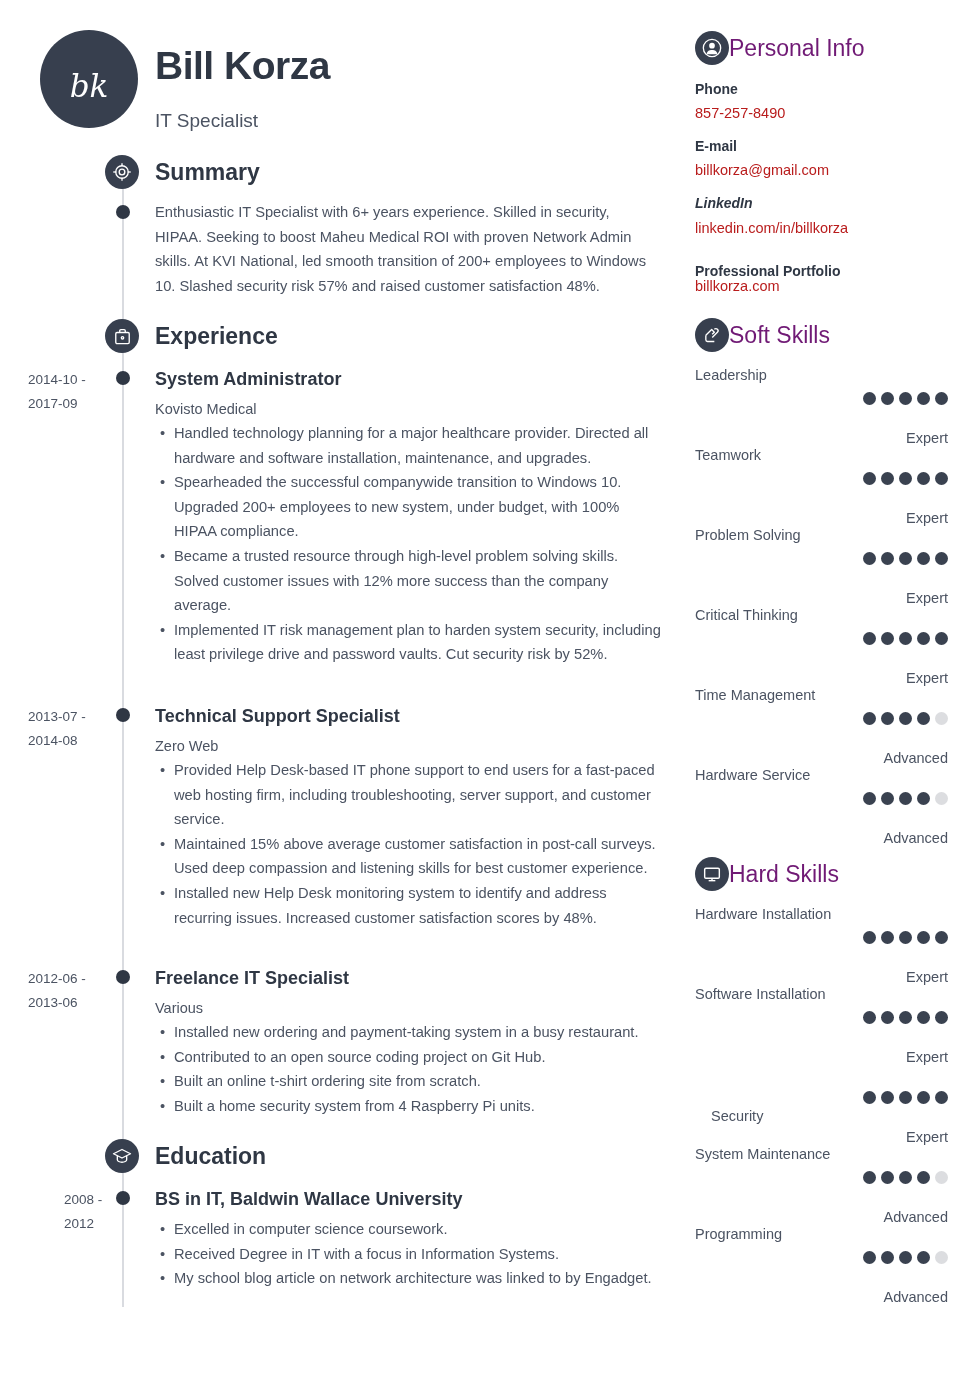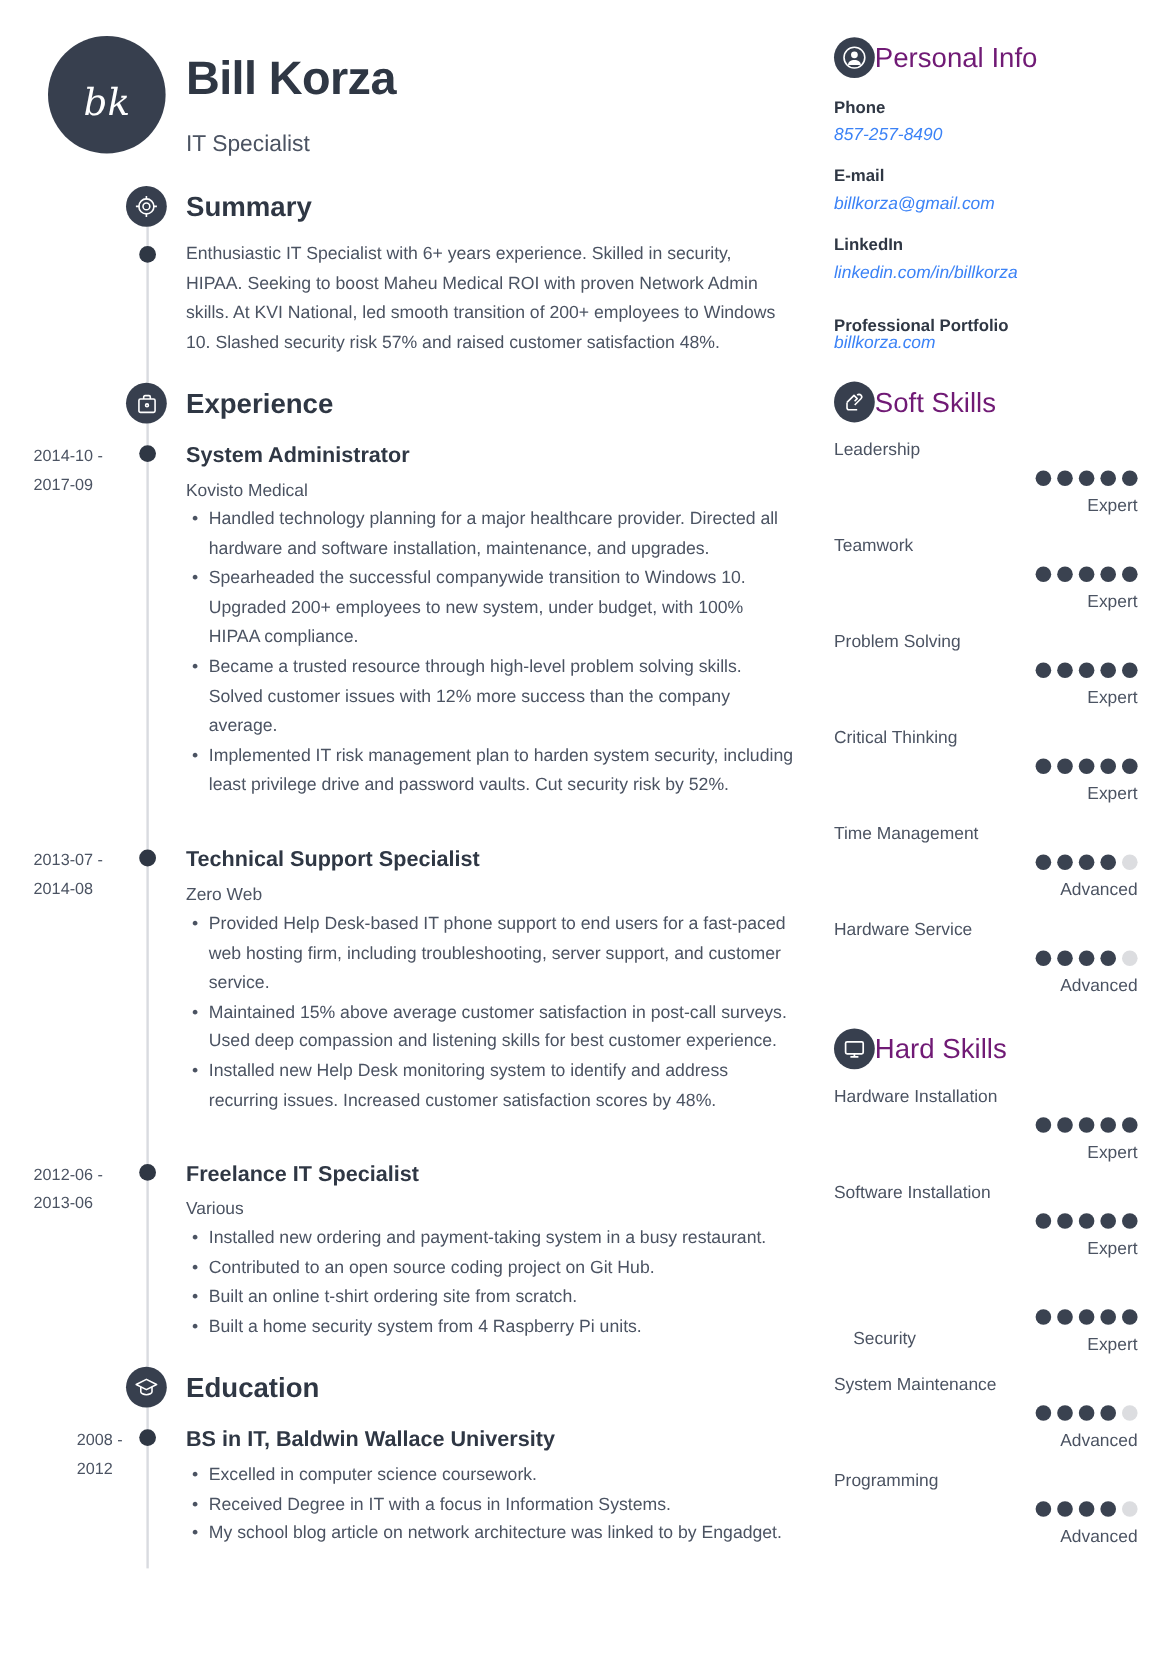--- a/index.html
+++ b/index.html
@@ -190,22 +190,21 @@
     position: absolute;
     left: 12px;
     font-size: 14px;
     font-weight: bold;
     color: #2f3744;
   }
   .info-value {
     position: absolute;
     left: 12px;
     font-size: 14.5px;
-    color: #3b82f6;
-    font-style: italic;
+    color: #b91c1c;
   }
   .skill-name {
     position: absolute;
     left: 12px;
     font-size: 14.5px;
     color: #4b5362;
   }
   .skill-dots {
     position: absolute;
     right: 32px;
@@ -216,20 +215,21 @@
     width: 13px; height: 13px;
     border-radius: 50%;
     background: #3a4250;
   }
   .sdot.off { background: #dcdde0; }
   .skill-level {
     position: absolute;
     right: 32px;
     font-size: 14.5px;
     color: #4b5362;
+    margin-top: 16px;
   }
 </style>
 </head>
 <body>
 
 <div class="page">
 
   <div class="left-col">
 
     <div class="spine"></div>
@@ -344,21 +344,21 @@
       </span>
       <span class="r-sec-title">Personal Info</span>
     </div>
 
     <div class="info-label" style="top:81px;">Phone</div>
     <div class="info-value" style="top:105px;">857-257-8490</div>
 
     <div class="info-label" style="top:138px;">E-mail</div>
     <div class="info-value" style="top:162px;">billkorza@gmail.com</div>
 
-    <div class="info-label" style="top:195px;">LinkedIn</div>
+    <div class="info-label" style="top:195px;font-style:italic;">LinkedIn</div>
     <div class="info-value" style="top:220px;">linkedin.com/in/billkorza</div>
 
     <div class="info-label" style="top:263px;">Professional Portfolio</div>
     <div class="info-value" style="top:278px;">billkorza.com</div>
 
     <div class="r-sec-head" style="top:318px;">
       <span class="r-sec-icon">
         <svg width="20" height="20" viewBox="0 0 24 24" fill="none" stroke="#ffffff" stroke-width="1.6" stroke-linejoin="round">
           <path d="M4.6 12.4 11.6 5.4l3.2 3.2-2.6 2.6"></path>
           <path d="M14.8 5.1a2.6 2.6 0 0 1 3.7 3.7l-6.2 6.2"></path>

